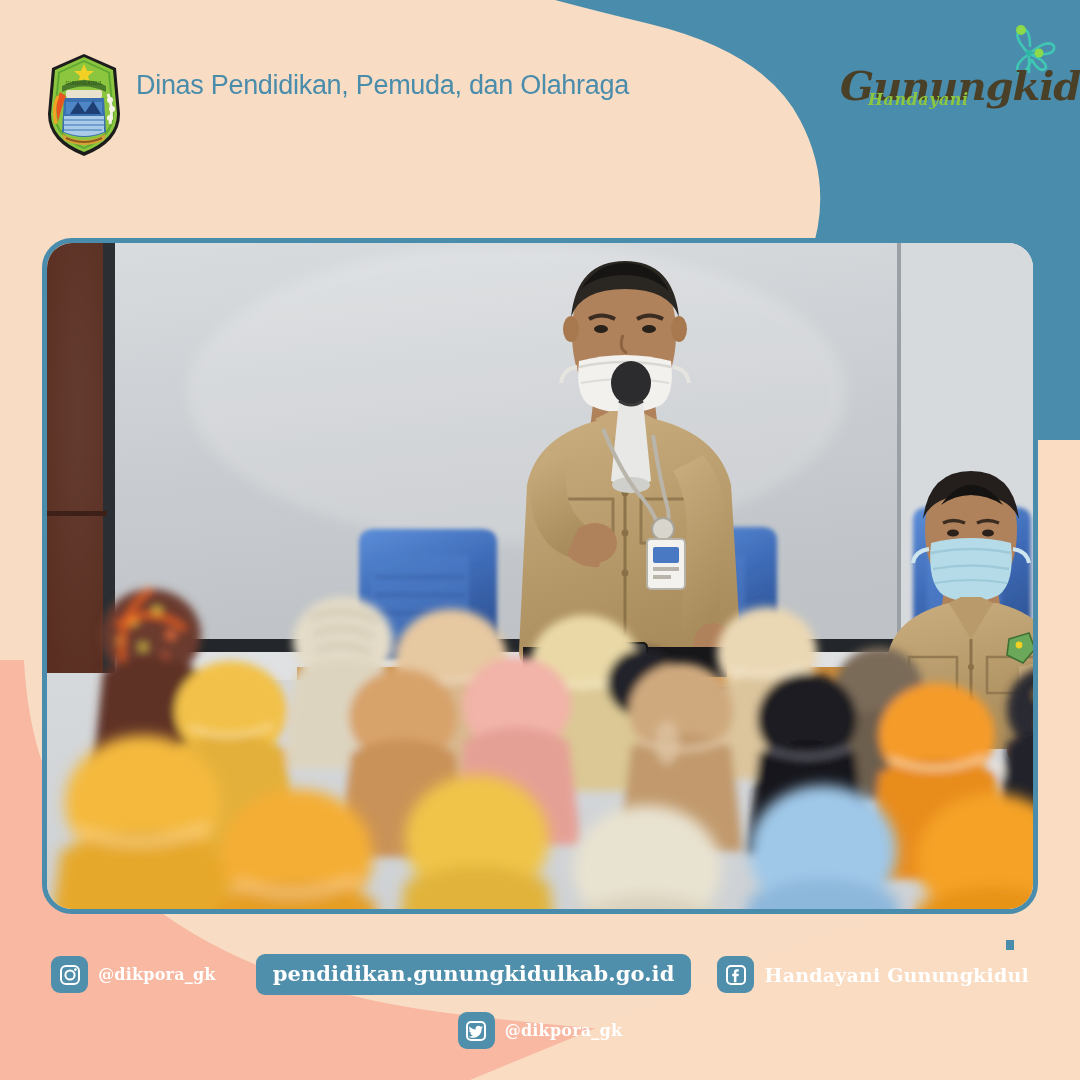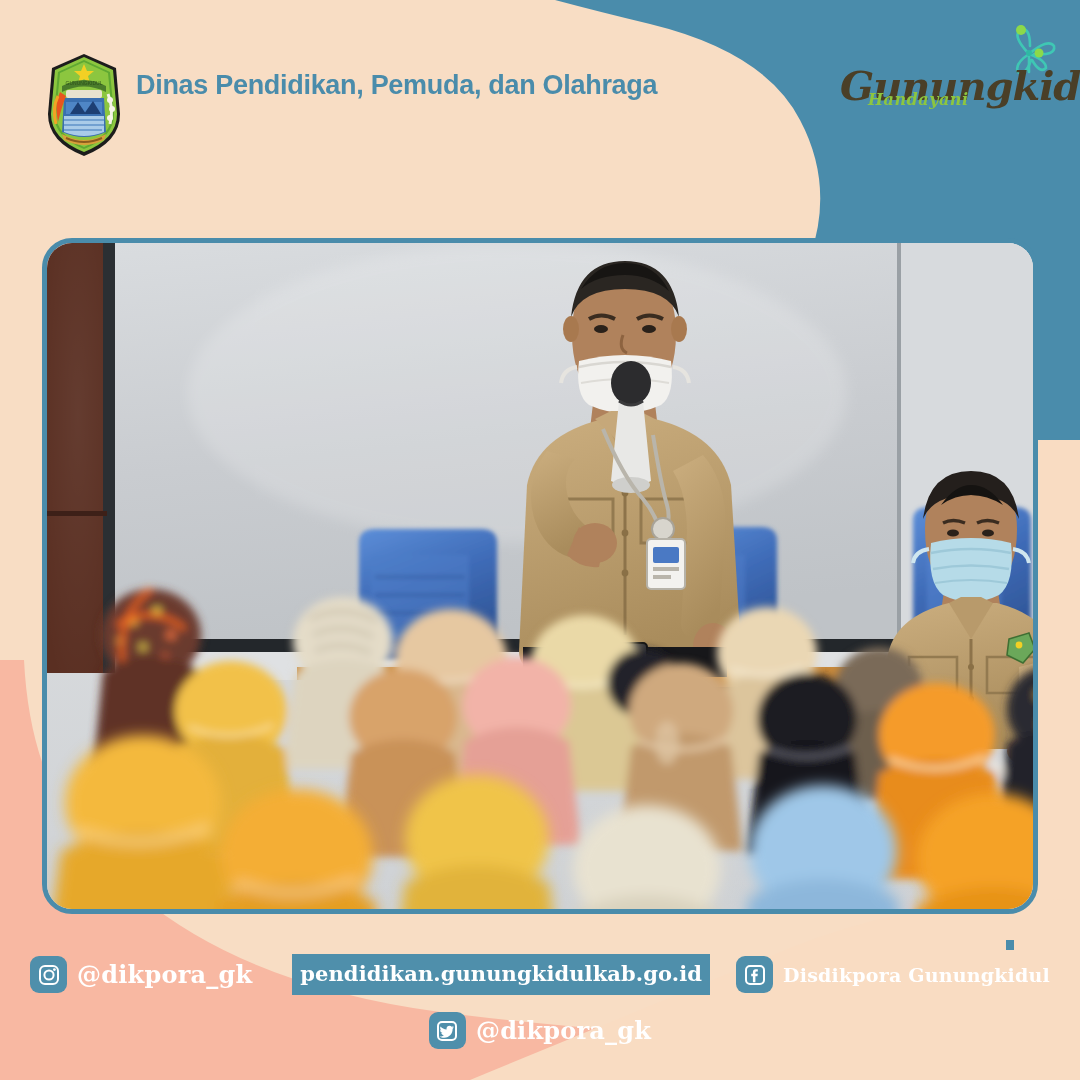--- a/index.html
+++ b/index.html
@@ -13,21 +13,21 @@
 
   
   #bg { position:absolute; inset:0; z-index:0; }
 
   
   .header { position:absolute; left:0; top:0; width:1080px; height:200px; z-index:5; }
   .crest { position:absolute; left:42px; top:52px; width:84px; height:106px; }
   .header-text { position:absolute; left:136px; top:68px; }
   .header-text .line {
     color:#4a8cab;
-    font-weight:bold;
+    font-weight:normal;
     font-size:27px;
     line-height:34px;
     letter-spacing:-0.3px;
     white-space:nowrap;
   }
 
   .brand { position:absolute; right:14px; top:22px; width:230px; height:110px; }
   .brand-word {
     position:absolute; left:4px; top:40px;
     font-family:"DejaVu Serif", serif;
@@ -77,31 +77,31 @@
   .sq-icon {
     width:37px; height:37px;
     background:#4f8fab;
     border-radius:9px;
     display:flex; align-items:center; justify-content:center;
     flex:0 0 auto;
   }
   .handle {
     color:#ffffff;
     font-family:"DejaVu Serif", serif;
-    font-size:24px;
+    font-size:16px;
     font-weight:bold;
     letter-spacing:0.2px;
     white-space:nowrap;
   }
   .handle.small { font-size:19px; }
   .url-pill {
     background:#4f8fab;
     color:#ffffff;
-    border-radius:0;
-    padding:7px 8px 9px;
+    border-radius:9px;
+    padding:7px 17px 9px;
     font-family:"DejaVu Serif", serif;
     font-size:21px;
     font-weight:bold;
     white-space:nowrap;
     letter-spacing:0.1px;
   }
   .gap-l { margin-left:26px; }
   .gap-r { margin-right:12px; }
 </style>
 </head>
@@ -437,21 +437,21 @@
 
     <div class="url-pill gap-l gap-r">pendidikan.gunungkidulkab.go.id</div>
 
     <div class="social">
       <span class="sq-icon">
         <svg viewBox="0 0 24 24" width="24" height="24">
           <rect x="3" y="3" width="18" height="18" rx="4" fill="none" stroke="#ffffff" stroke-width="2"></rect>
           <path d="M14.8,8.4h-1.5c-0.6,0-0.9,0.4-0.9,1v1.4h2.4l-0.3,2.4h-2.1v6h-2.5v-6H8.2v-2.4h1.7V9.2c0-1.8,1-2.9,2.8-2.9h2.1V8.4z" fill="#ffffff"></path>
         </svg>
       </span>
-      <span class="handle small">Disdikpora Gunungkidul</span>
+      <span class="handle small">Handayani Gunungkidul</span>
     </div>
 
   </div>
 
   <div class="footer-row row2">
     <div class="social">
       <span class="sq-icon">
         <svg viewBox="0 0 24 24" width="24" height="24">
           <rect x="3" y="3" width="18" height="18" rx="4" fill="none" stroke="#ffffff" stroke-width="2"></rect>
           <path d="M19,8.3c-0.5,0.2-1.1,0.4-1.7,0.5c0.6-0.4,1.1-1,1.3-1.7c-0.6,0.3-1.2,0.6-1.9,0.7c-0.5-0.6-1.3-1-2.2-1

